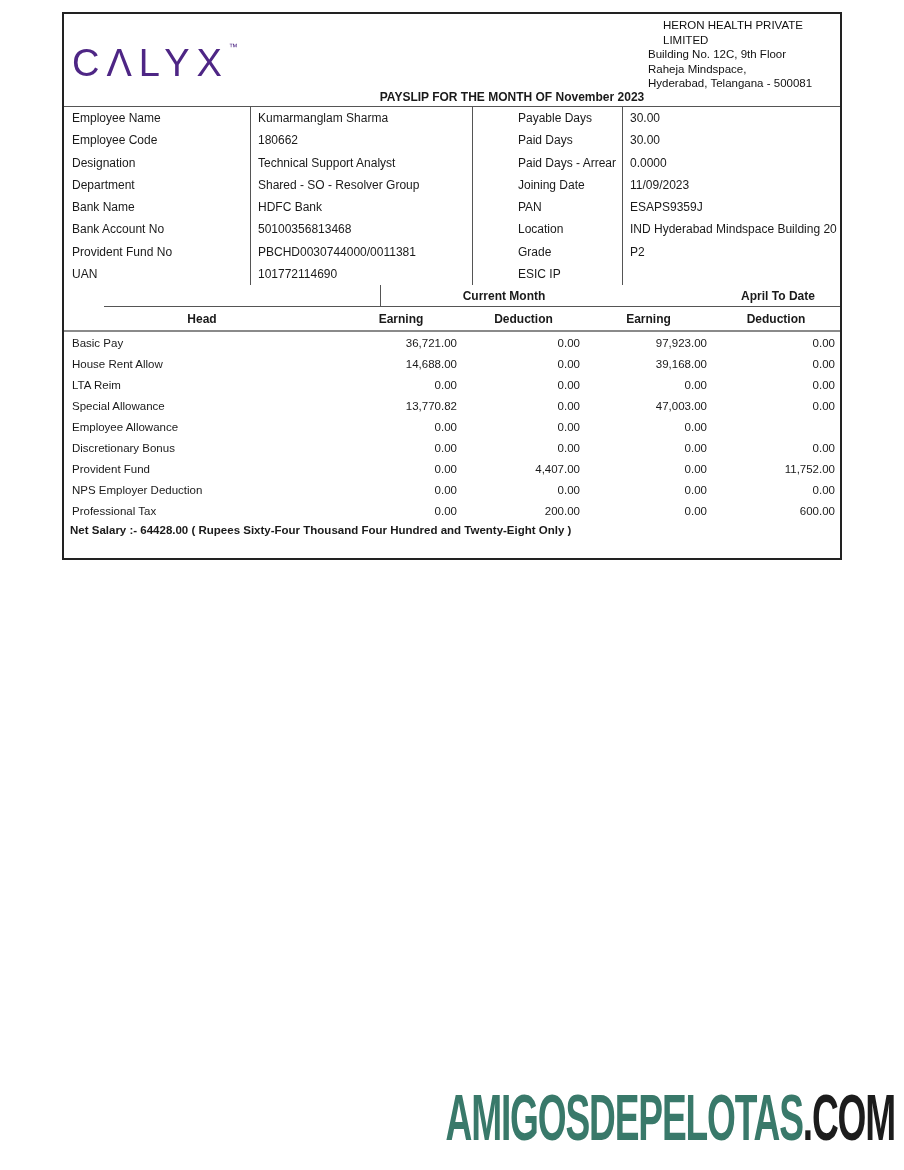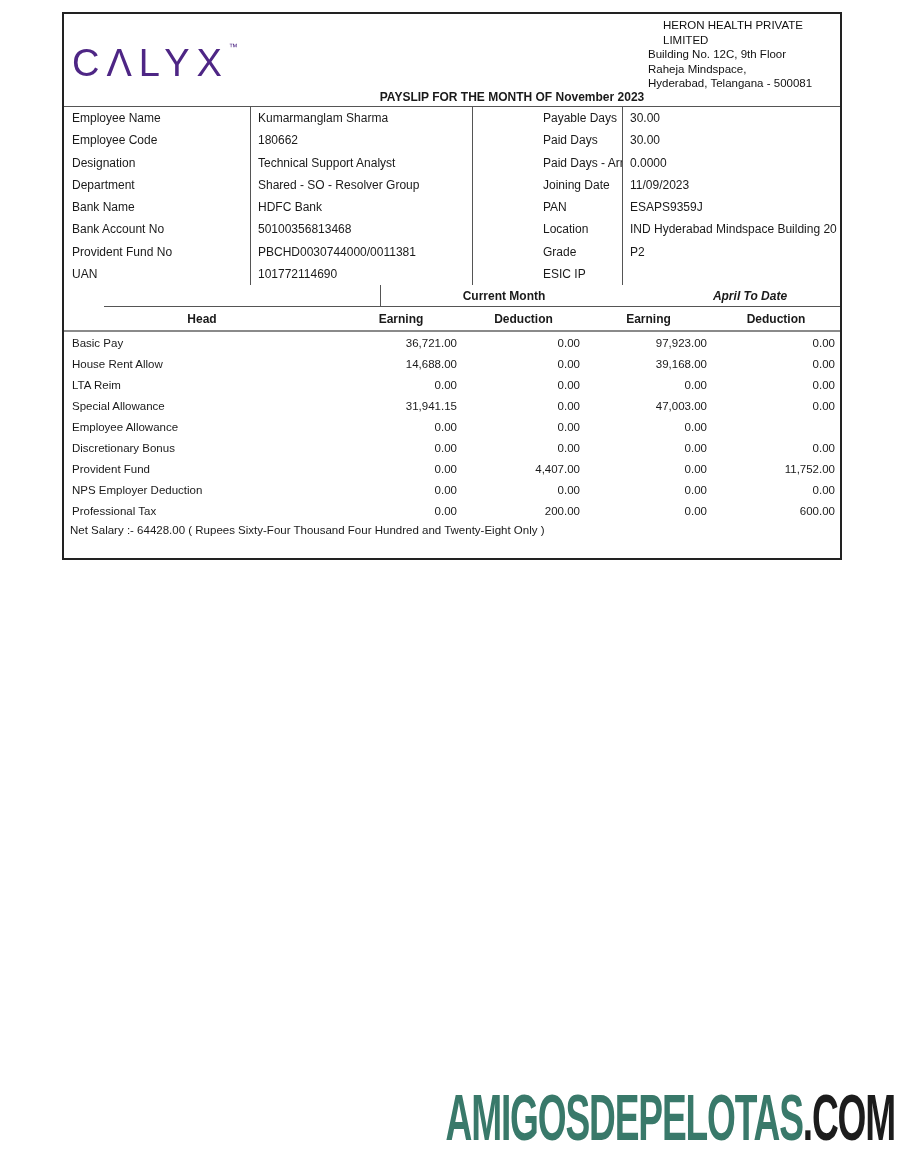--- a/index.html
+++ b/index.html
@@ -20,40 +20,40 @@
   .doc-title{position:absolute;left:16px;bottom:2px;width:100%;text-align:center;
              font-size:12px;font-weight:bold;margin-left:44px;}
 
   
   .emp{position:relative;height:178px;box-sizing:border-box;
        display:grid;grid-template-columns:186px 222px 150px 218px;
        grid-auto-rows:22.25px;align-items:center;font-size:12px;}
   .emp .vline{position:absolute;top:0;bottom:0;width:1px;background:#555;}
   .emp .vl1{left:186px}.emp .vl2{left:408px}.emp .vl3{left:558px}
   .emp-cell{padding-left:8px;white-space:nowrap;overflow:hidden;}
-  .emp-cell.c3{padding-left:71px;}
+  .emp-cell.c3{padding-left:46px;}
 
   
   .grid5{display:grid;grid-template-columns:276px 122px 123px 127px 128px;}
   .band{position:relative;height:22px;border-bottom:1px solid #555;box-sizing:border-box;
         font-size:12px;font-weight:bold;margin-left:40px;}
   .band .vline{position:absolute;left:276px;top:0;bottom:0;width:1px;background:#555;}
   .band .g1{position:absolute;left:276px;width:248px;top:0;height:100%;
             display:flex;align-items:center;justify-content:center;}
-  .band .g2{position:absolute;left:520px;width:252px;top:0;height:100%;
-            display:flex;align-items:center;justify-content:center;font-style:italic;}
+  .band .g2{position:absolute;left:548px;width:252px;top:0;height:100%;
+            display:flex;align-items:center;justify-content:center;}
   .colhdr{height:25px;border-bottom:2px solid #8a8a8a;box-sizing:border-box;
           font-size:12px;font-weight:bold;align-items:center;}
   .colhdr .cell{text-align:center;}
   .sal-body{height:190px;grid-auto-rows:21.1px;align-items:center;font-size:11.5px;}
   .head-cell{padding-left:8px;white-space:nowrap;}
   .amt{text-align:right;padding-right:5px;white-space:nowrap;}
   .total{height:21px;border-top:1px solid #777;border-bottom:2px solid #4a4a4a;
          box-sizing:border-box;align-items:center;font-weight:bold;font-size:11.5px;}
-  .net{height:15px;font-size:11.5px;font-weight:normal;padding:2px 0 0 6px;
+  .net{height:15px;font-size:11.5px;font-weight:bold;padding:2px 0 0 6px;
        box-sizing:border-box;white-space:nowrap;}
 
   
   .wm{position:absolute;top:1086px;right:9px;font-size:64px;font-weight:bold;
       letter-spacing:-2px;white-space:nowrap;transform:scaleX(0.58);
       transform-origin:right center;line-height:64px;}
 </style>
 </head>
 <body>
 
@@ -145,21 +145,21 @@
           <div class="amt">39,168.00</div>
           <div class="amt">0.00</div>
 
           <div class="head-cell">LTA Reim</div>
           <div class="amt">0.00</div>
           <div class="amt">0.00</div>
           <div class="amt">0.00</div>
           <div class="amt">0.00</div>
 
           <div class="head-cell">Special Allowance</div>
-          <div class="amt">31,941.15</div>
+          <div class="amt">13,770.82</div>
           <div class="amt">0.00</div>
           <div class="amt">47,003.00</div>
           <div class="amt">0.00</div>
 
           <div class="head-cell">Employee Allowance</div>
           <div class="amt">0.00</div>
           <div class="amt">0.00</div>
           <div class="amt">0.00</div>
           <div class="amt"></div>
 

